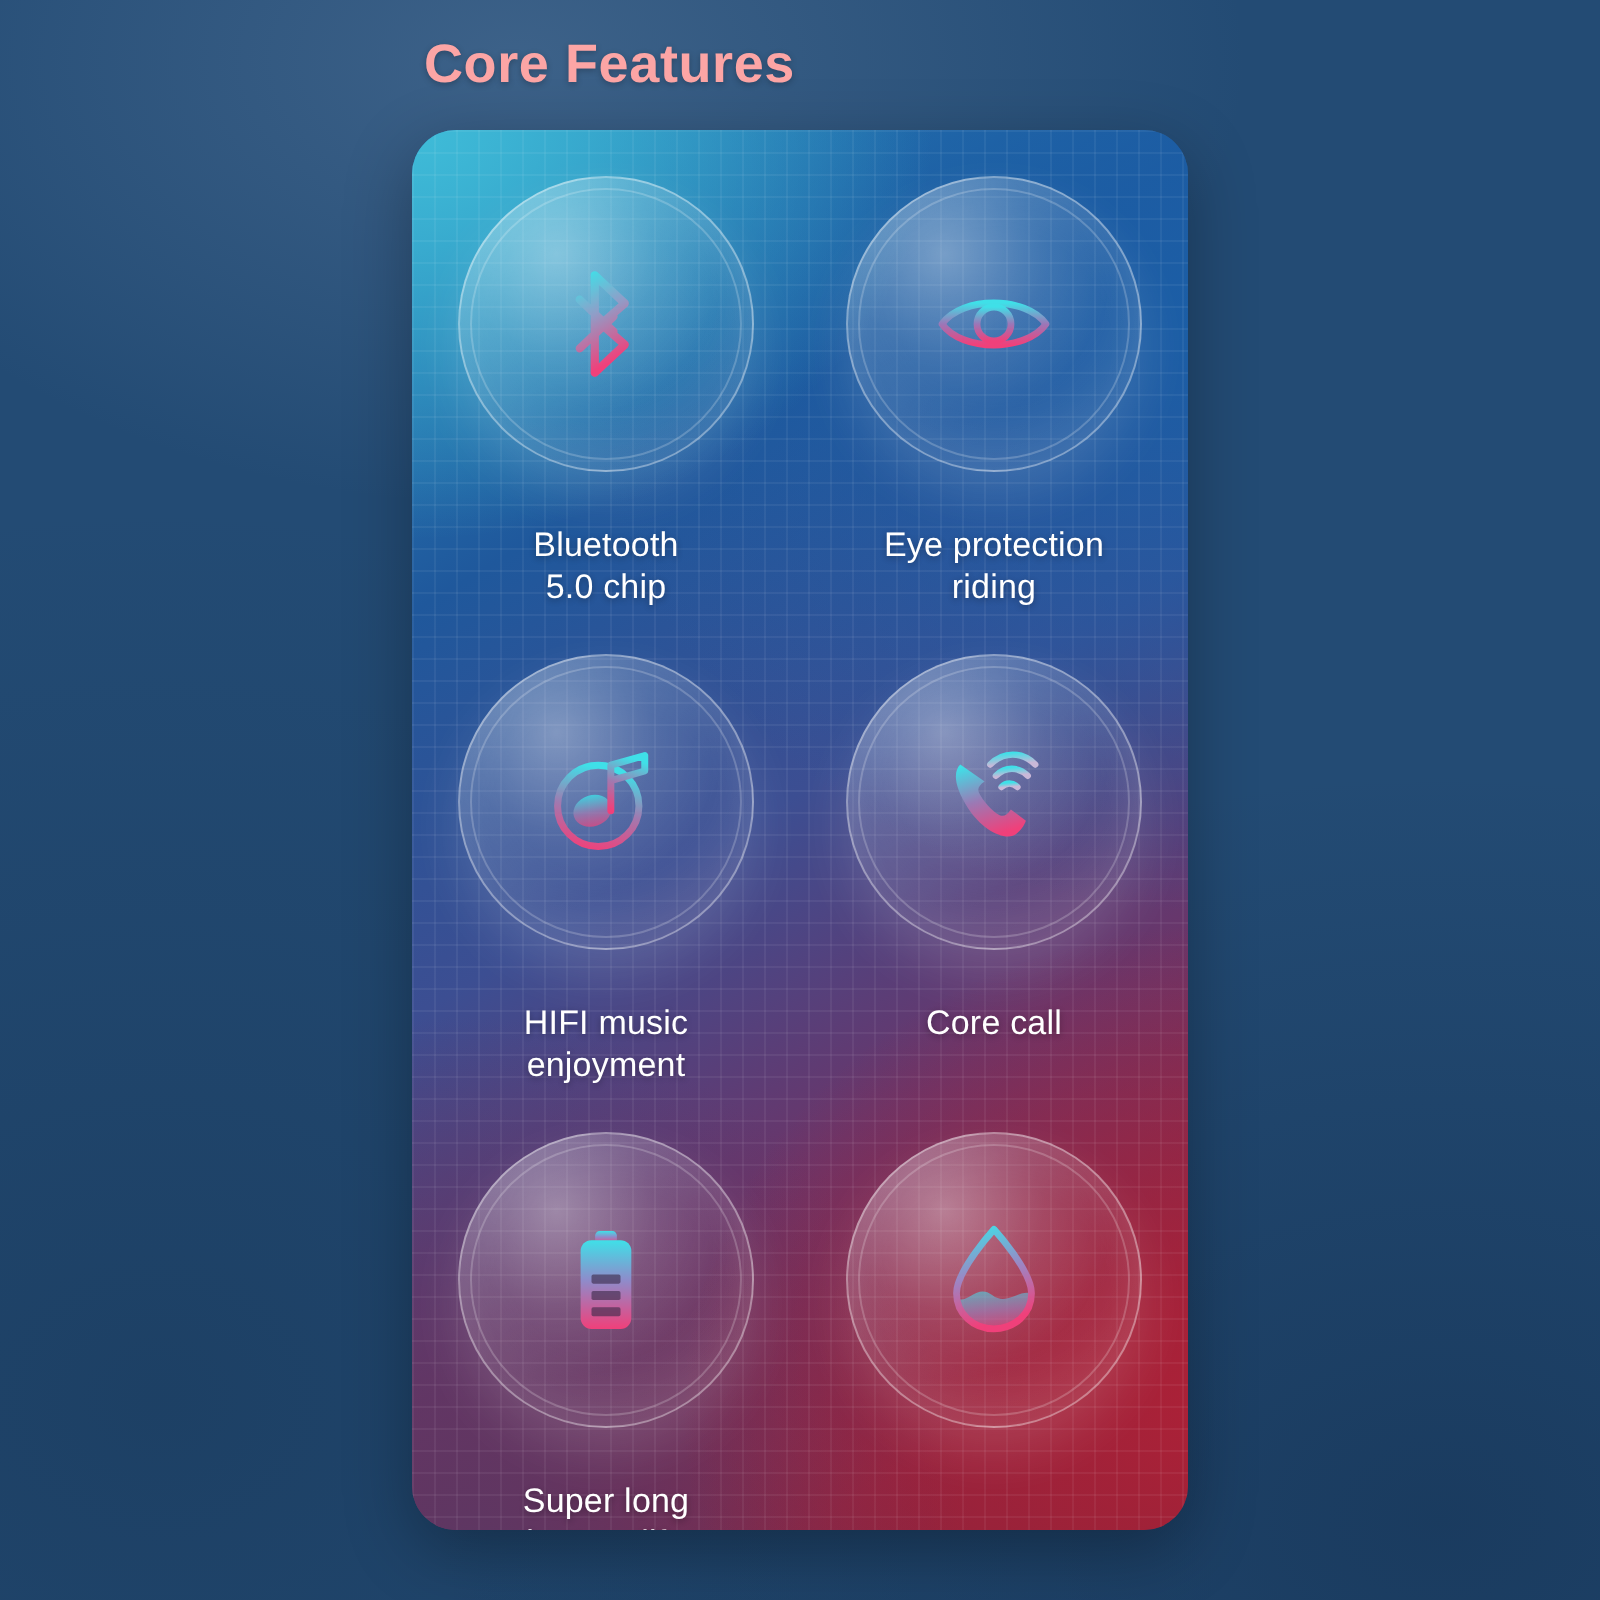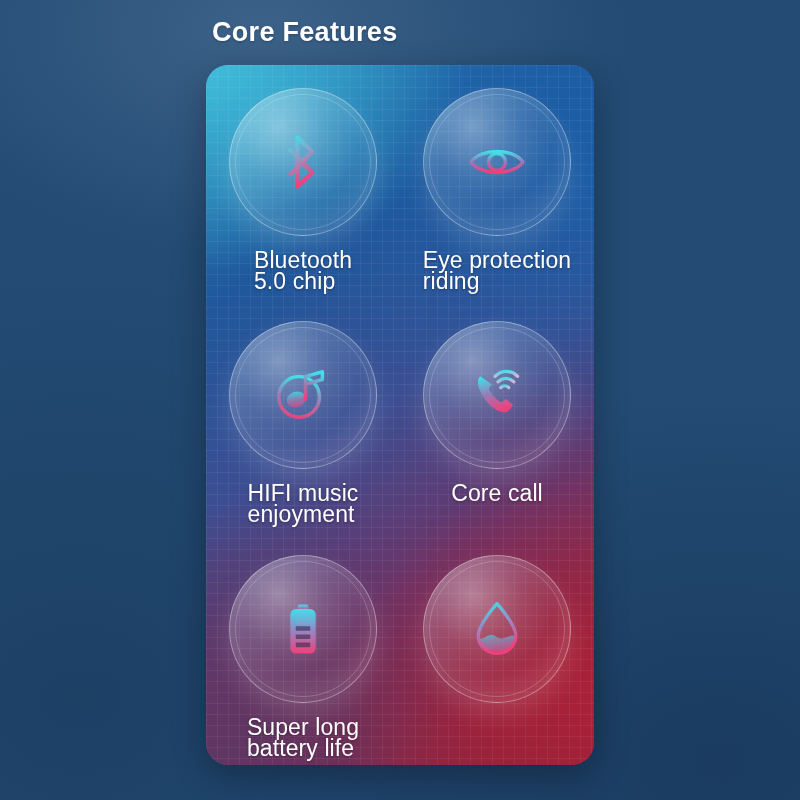--- a/index.html
+++ b/index.html
@@ -14,21 +14,21 @@
     position:absolute;inset:0;
     background:
       radial-gradient(520px 320px at 260px 30px, rgba(120,150,185,.30), rgba(120,150,185,0) 70%),
       radial-gradient(700px 520px at 720px 760px, rgba(15,40,70,.45), rgba(15,40,70,0) 72%),
       radial-gradient(760px 620px at 80px 700px, rgba(20,48,78,.40), rgba(20,48,78,0) 72%);
     pointer-events:none;
   }
 
   .page-title{
     position:absolute;left:212px;top:17px;
-    font-size:27px;font-weight:bold;color:#ffffff;
+    font-size:27px;font-weight:bold;color:#fca5a5;
     letter-spacing:.3px;
     text-shadow:0 1px 3px rgba(0,0,0,.25);
     white-space:nowrap;
   }
 
   
   .card{
     position:absolute;left:206px;top:65px;
     width:388px;height:700px;
     border-radius:22px;
@@ -81,24 +81,24 @@
   }
   .bubble::after{
     content:"";position:absolute;left:5px;top:5px;right:5px;bottom:5px;
     border-radius:50%;
     border:1px solid rgba(255,255,255,.20);
     pointer-events:none;
   }
   .bubble svg{display:block;position:relative;z-index:2;}
 
   .label{
-    margin-top:14px;
-    text-align:left;
+    margin-top:26px;
+    text-align:center;
     color:#ffffff;
-    font-size:23px;
+    font-size:17px;
     line-height:21px;
     letter-spacing:.1px;
     text-shadow:0 1px 3px rgba(0,0,0,.32);
     white-space:pre-line;
   }
 </style>
 </head>
 <body>
 
 <div class="page-glow"></div>

